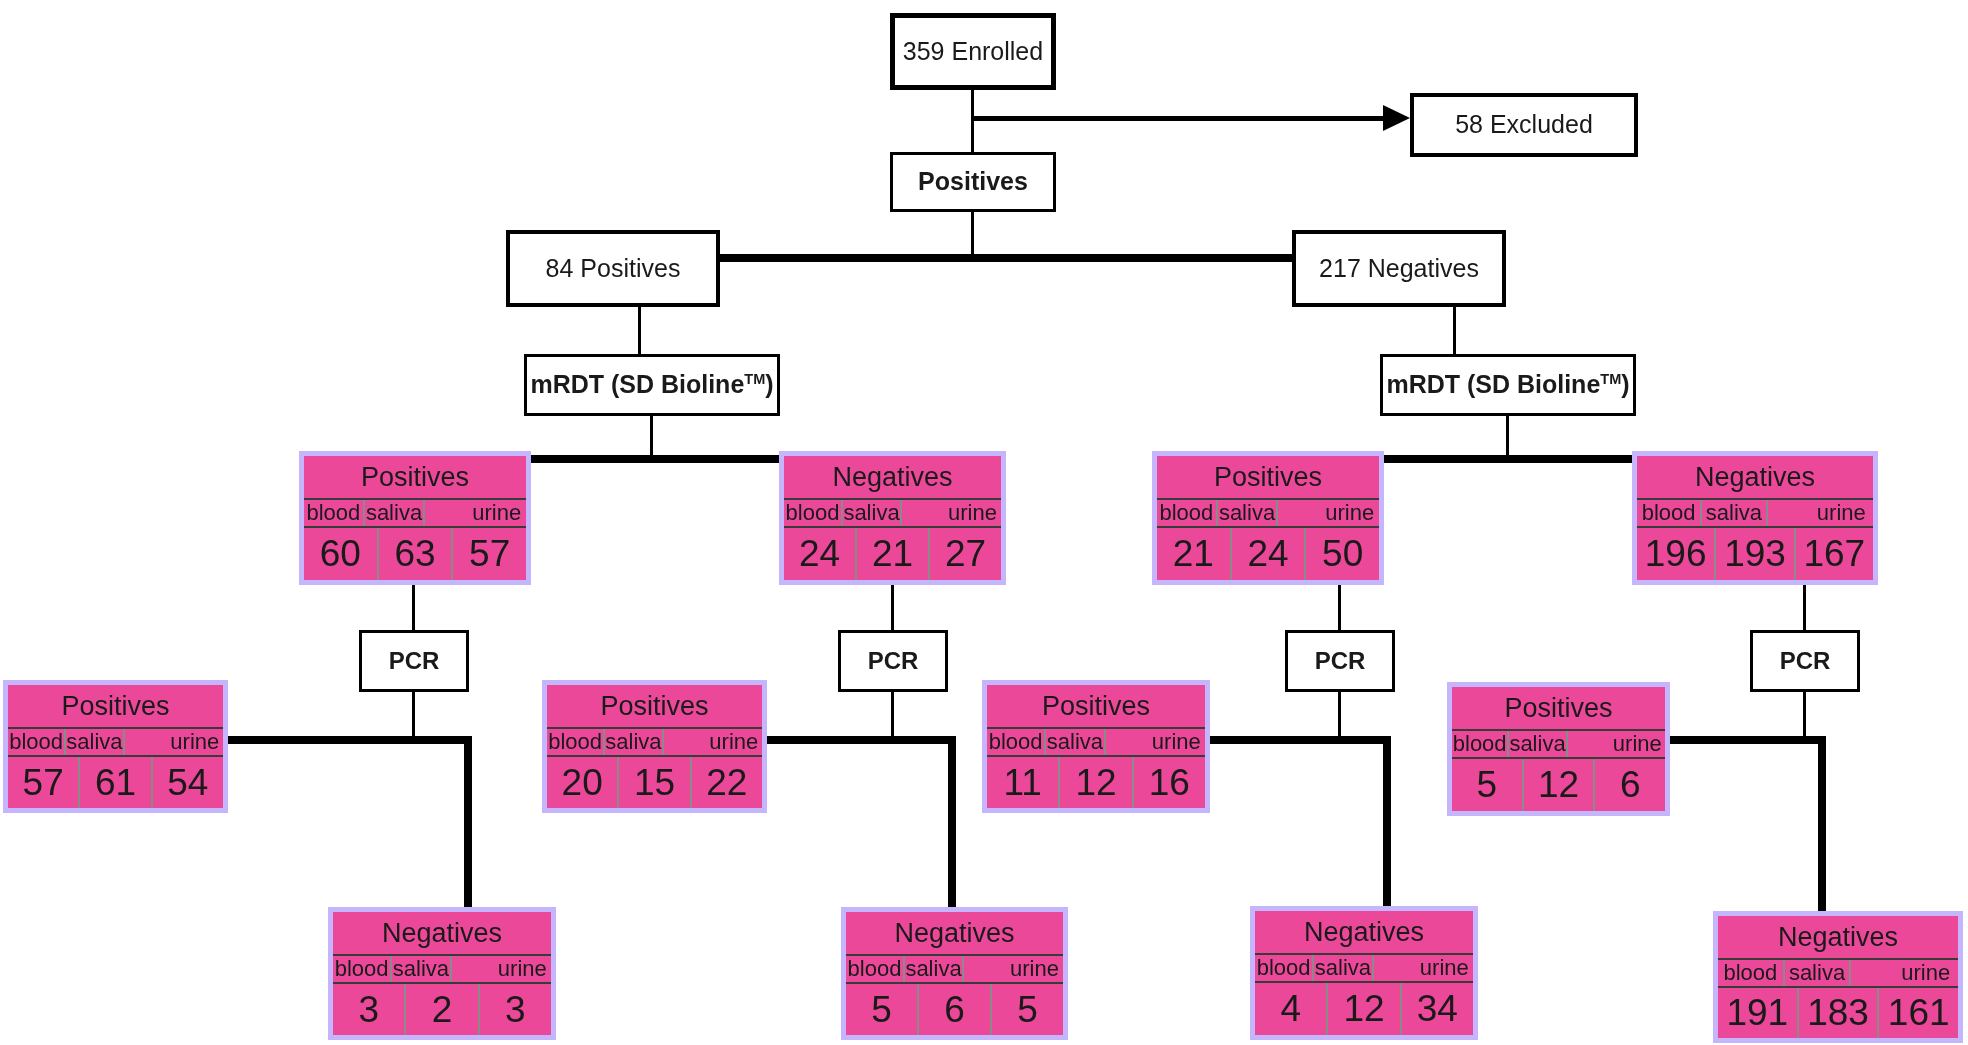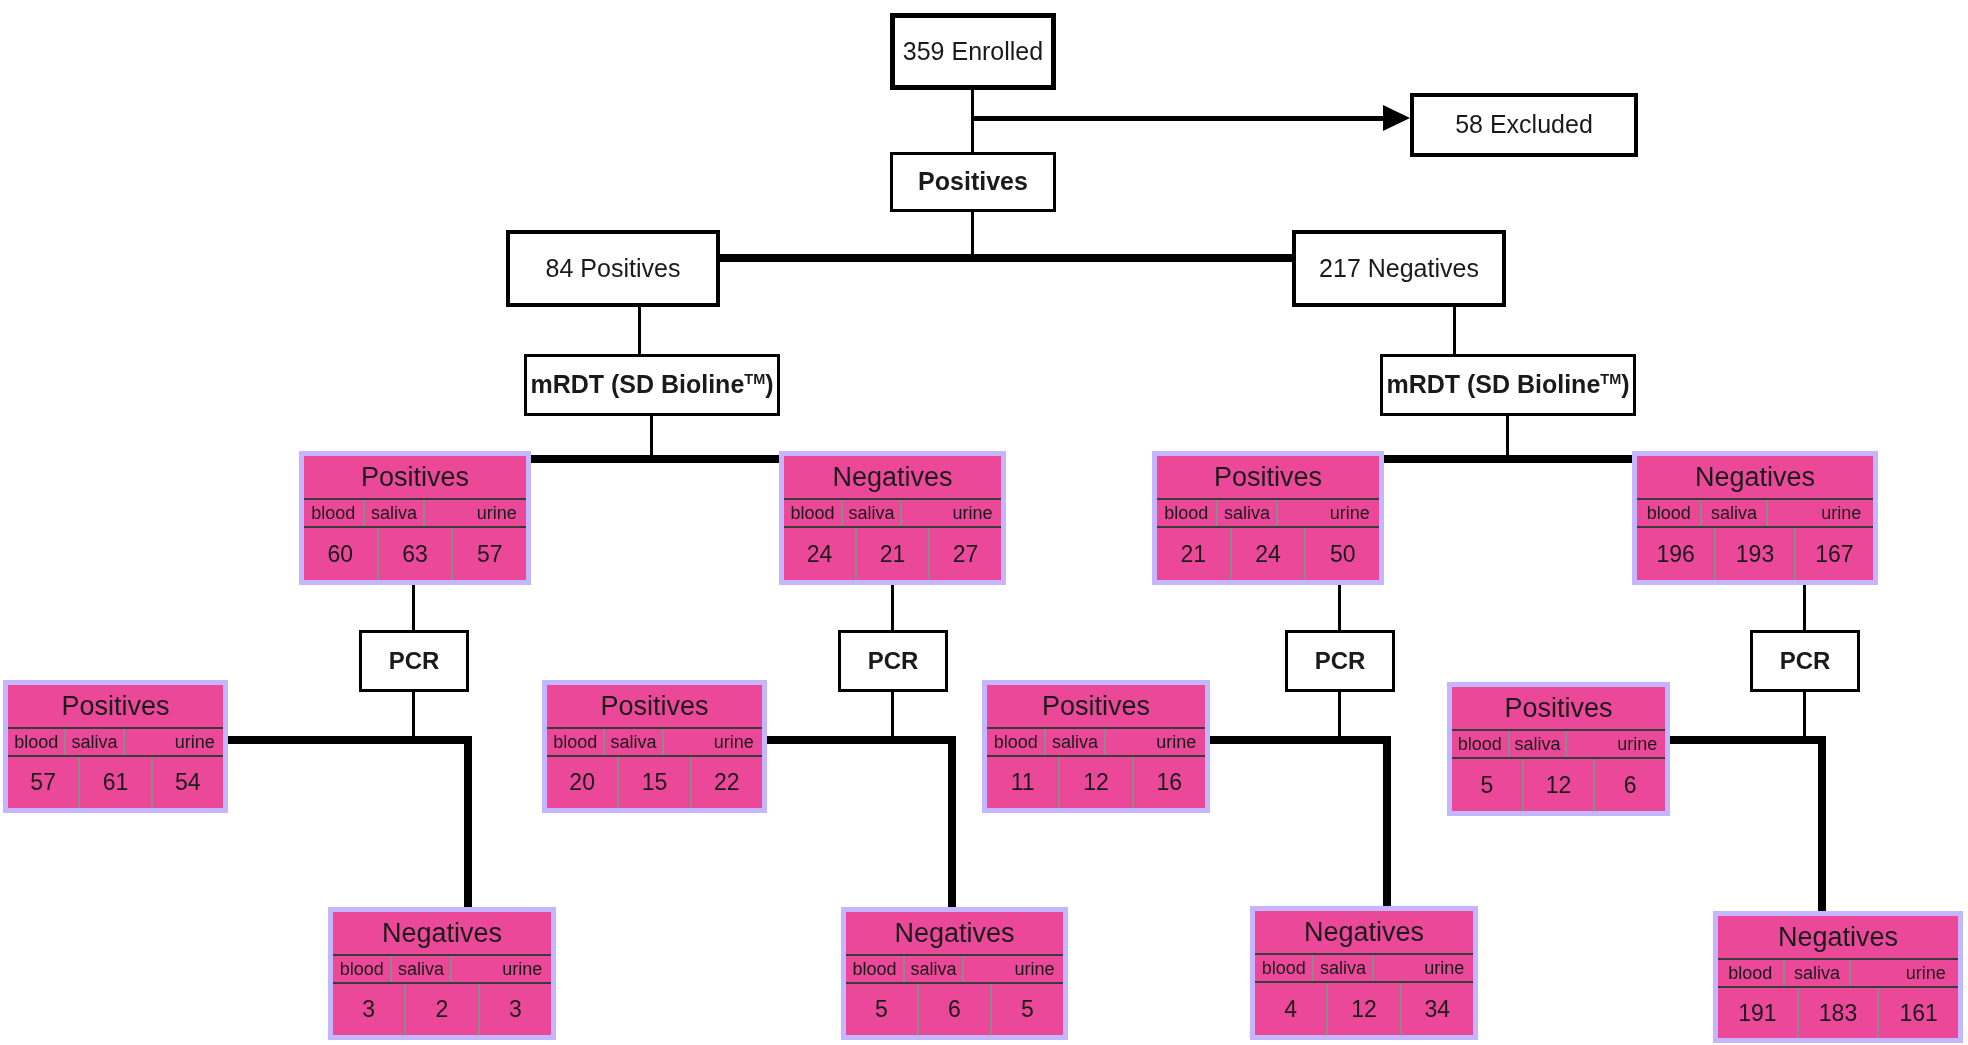--- a/index.html
+++ b/index.html
@@ -27,27 +27,27 @@
     position:absolute;background:#ec4899;border:5px solid #c4b5fd;
     display:flex;flex-direction:column;
   }
   .ttitle{
     flex:0 0 44px;display:flex;align-items:center;justify-content:center;
     font-size:27px;border-bottom:2px solid #3a3a3a;
   }
   .thead{flex:0 0 28px;display:flex;border-bottom:2px solid #3a3a3a;}
   .hc{
     flex:1;display:flex;align-items:center;justify-content:center;
-    font-size:18px;border-right:2px solid #8a8a8a;
+    font-size:22px;border-right:2px solid #8a8a8a;
   }
   .hc.last{border-right:none;padding-left:42px;}
   .tvals{flex:1;display:flex;}
   .vc{
     flex:1;display:flex;align-items:center;justify-content:center;
-    font-size:23px;border-right:2px solid #8a8a8a;
+    font-size:37px;border-right:2px solid #8a8a8a;
   }
   .vc.last{border-right:none;}
 </style>
 </head>
 <body>
 
 <div id="canvas">
 
   <div class="line" style="left:971px;top:90px;width:3px;height:62px"></div>
   <div class="line" style="left:972px;top:116px;width:412px;height:5px"></div>

